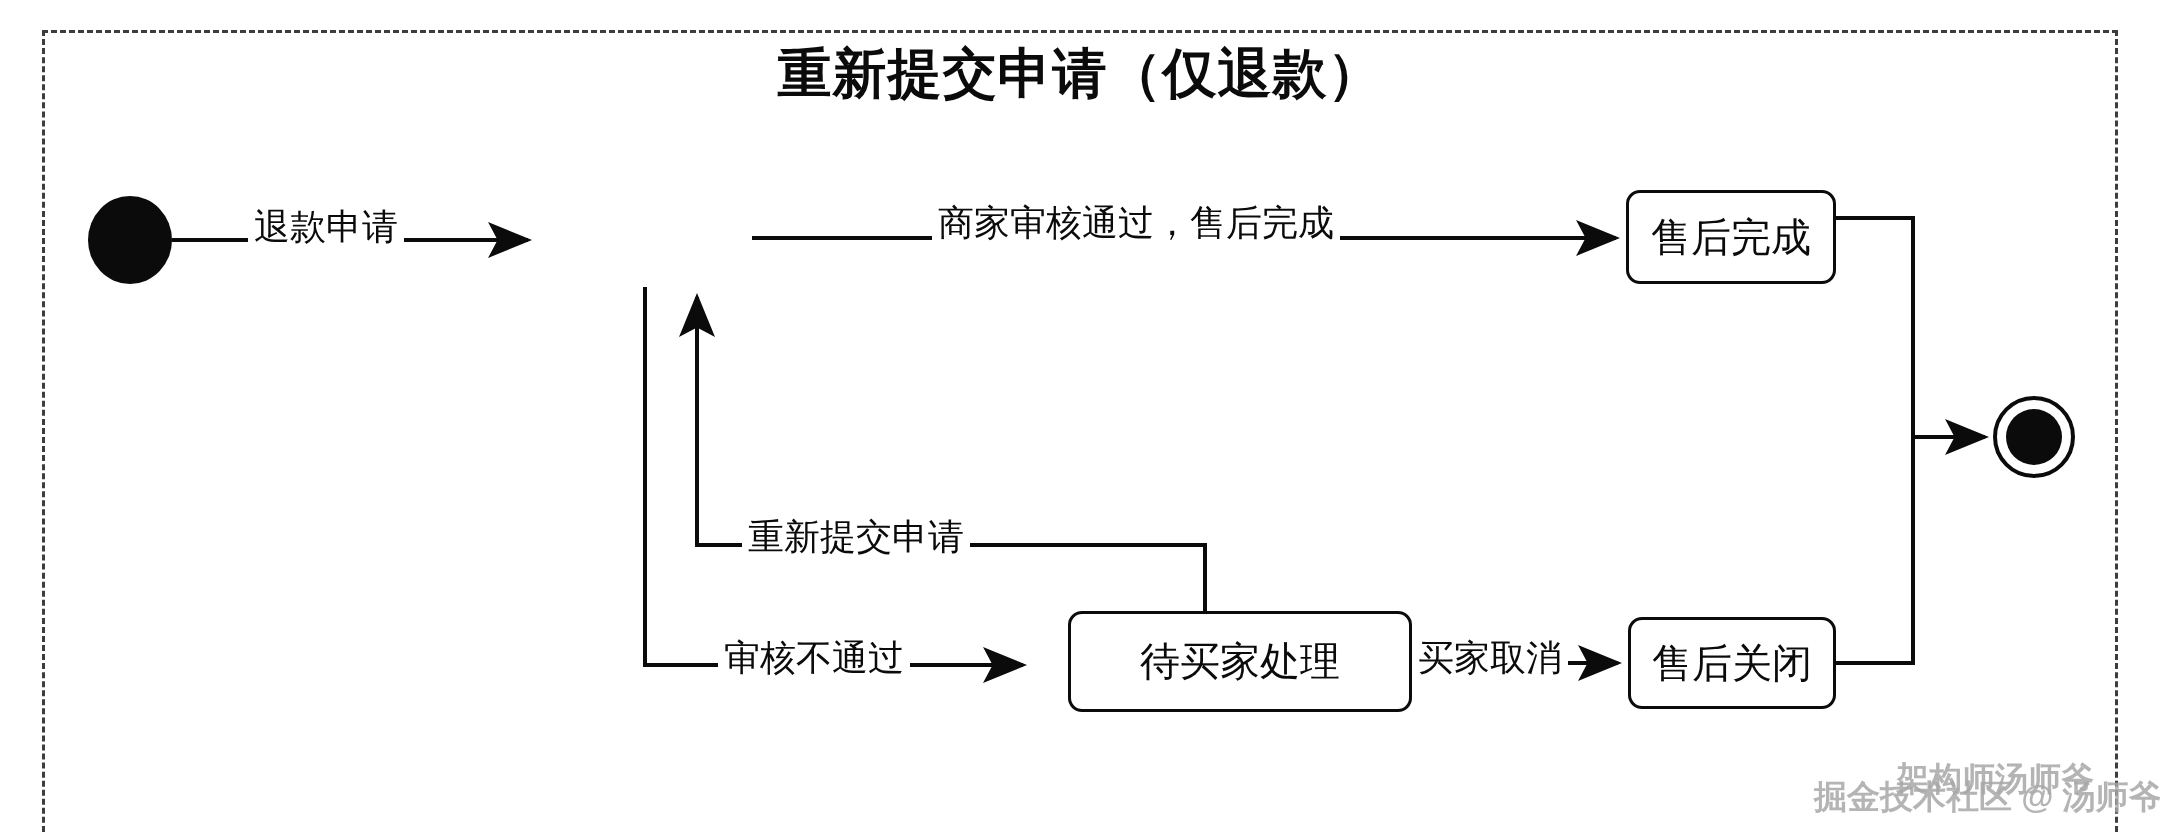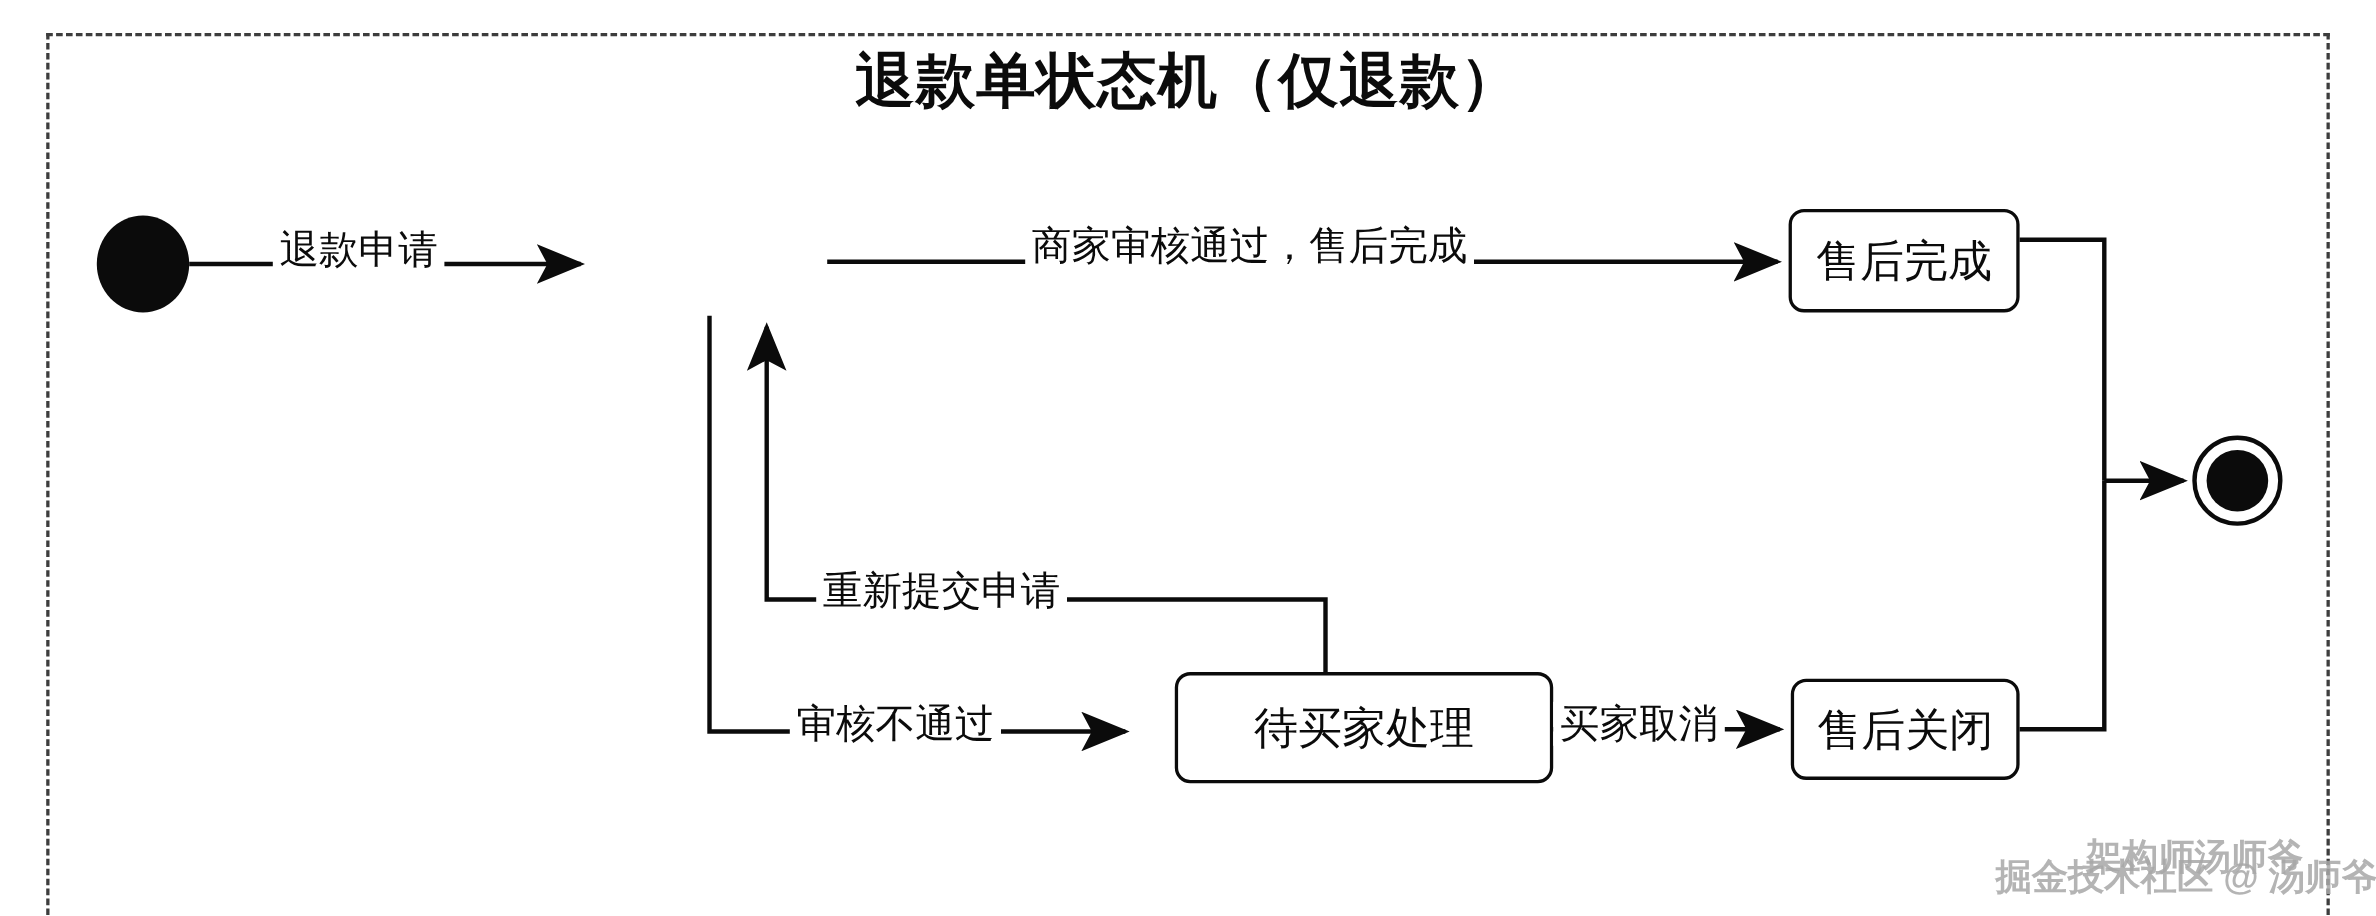--- a/index.html
+++ b/index.html
@@ -128,21 +128,21 @@
   #watermark-top    { left: 1896px; top: 757px; }
   #watermark-bottom { left: 1814px; top: 775px; }
 </style>
 </head>
 <body>
 
 <div id="stage">
 
   <div id="frame"></div>
 
-  <div id="title">退款单状态机（仅退款）</div>
+  <div id="title">重新提交申请（仅退款）</div>
 
   <svg id="wires" viewBox="0 0 2160 833" width="2160" height="833" xmlns="http://www.w3.org/2000/svg">
     <defs>
       <marker id="arrowhead" markerWidth="11" markerHeight="9" refX="10" refY="4.5" orient="auto" markerUnits="strokeWidth">
         <path d="M0,0 L11,4.5 L0,9 L2.4,4.5 Z" fill="#0b0b0b"></path>
       </marker>
     </defs>
 
     <g stroke="#0b0b0b" stroke-width="4" fill="none" stroke-linecap="butt" stroke-linejoin="miter">
 

